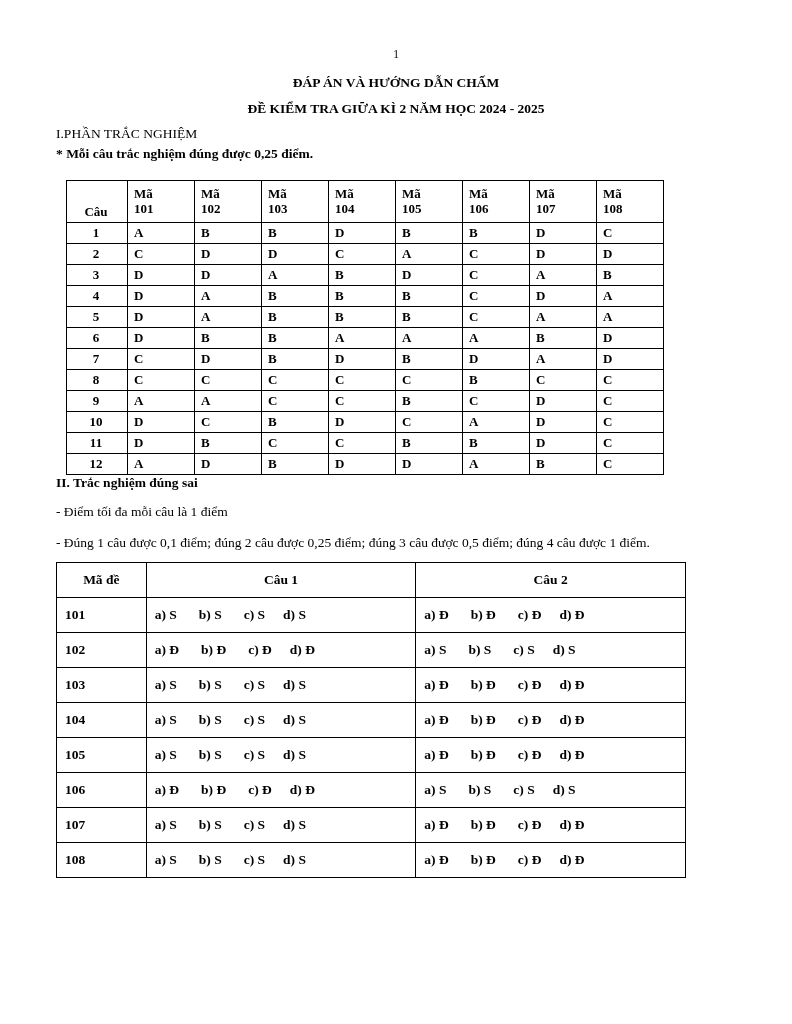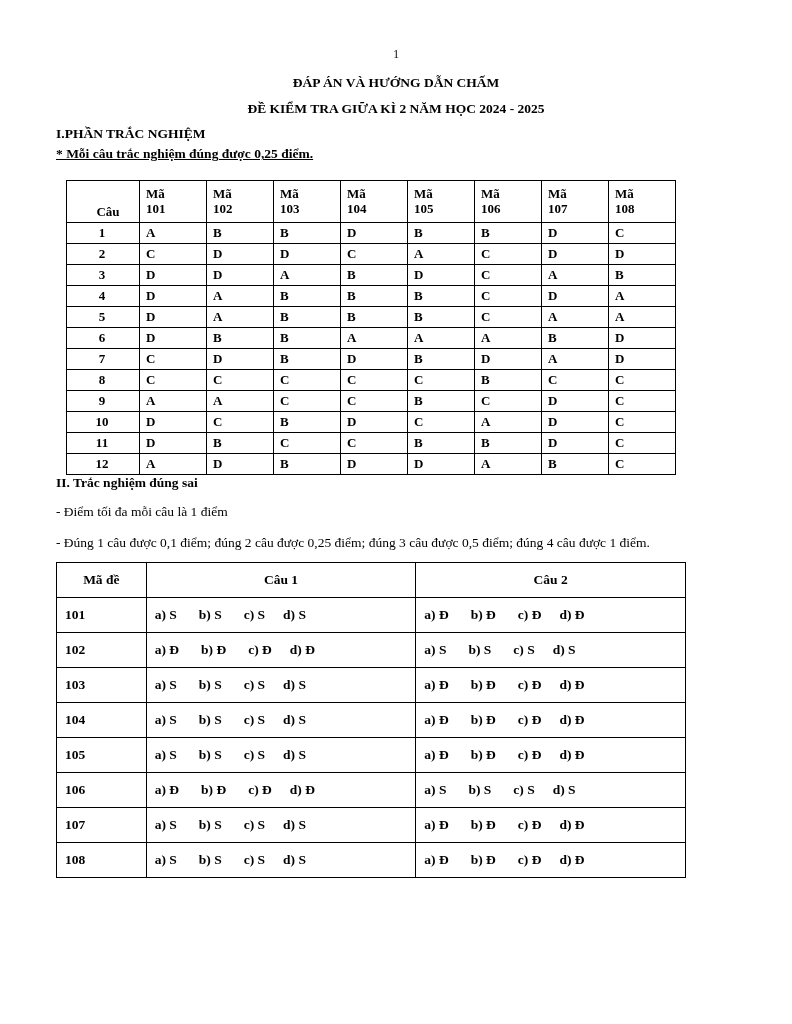--- a/index.html
+++ b/index.html
@@ -30,29 +30,28 @@
   .title-block {
     text-align: center;
     font-weight: bold;
     font-size: 13.5px;
     line-height: 1.35;
   }
   .title-block div {
     margin: 8px;
   }
   .section-head {
-    font-weight: bold;
+    font-weight: normal;
     font-size: 13.5px;
     margin-top: 8px;
   }
   .note-bold {
     font-weight: bold;
     font-size: 13.5px;
     margin-top: 4px;
-    text-decoration: underline;
   }
   
   table.mcq {
     border-collapse: collapse;
     margin-top: 18px;
     margin-left: 10px;
     font-size: 13px;
   }
   table.mcq td, table.mcq th {
     border: 1px solid #000;
@@ -65,21 +64,21 @@
   }
   table.mcq th.hdr {
     height: 38px;
     font-weight: bold;
     text-align: left;
     padding-left: 6px;
     line-height: 1.15;
   }
   table.mcq th.hdr-first {
     text-align: center;
-    padding-left: 12px;
+    padding-left: 0;
     vertical-align: bottom;
     padding-bottom: 3px;
   }
   table.mcq td.cell {
     text-align: left;
     padding-left: 6px;
   }
   table.mcq td.num {
     text-align: center;
     padding-left: 0;

